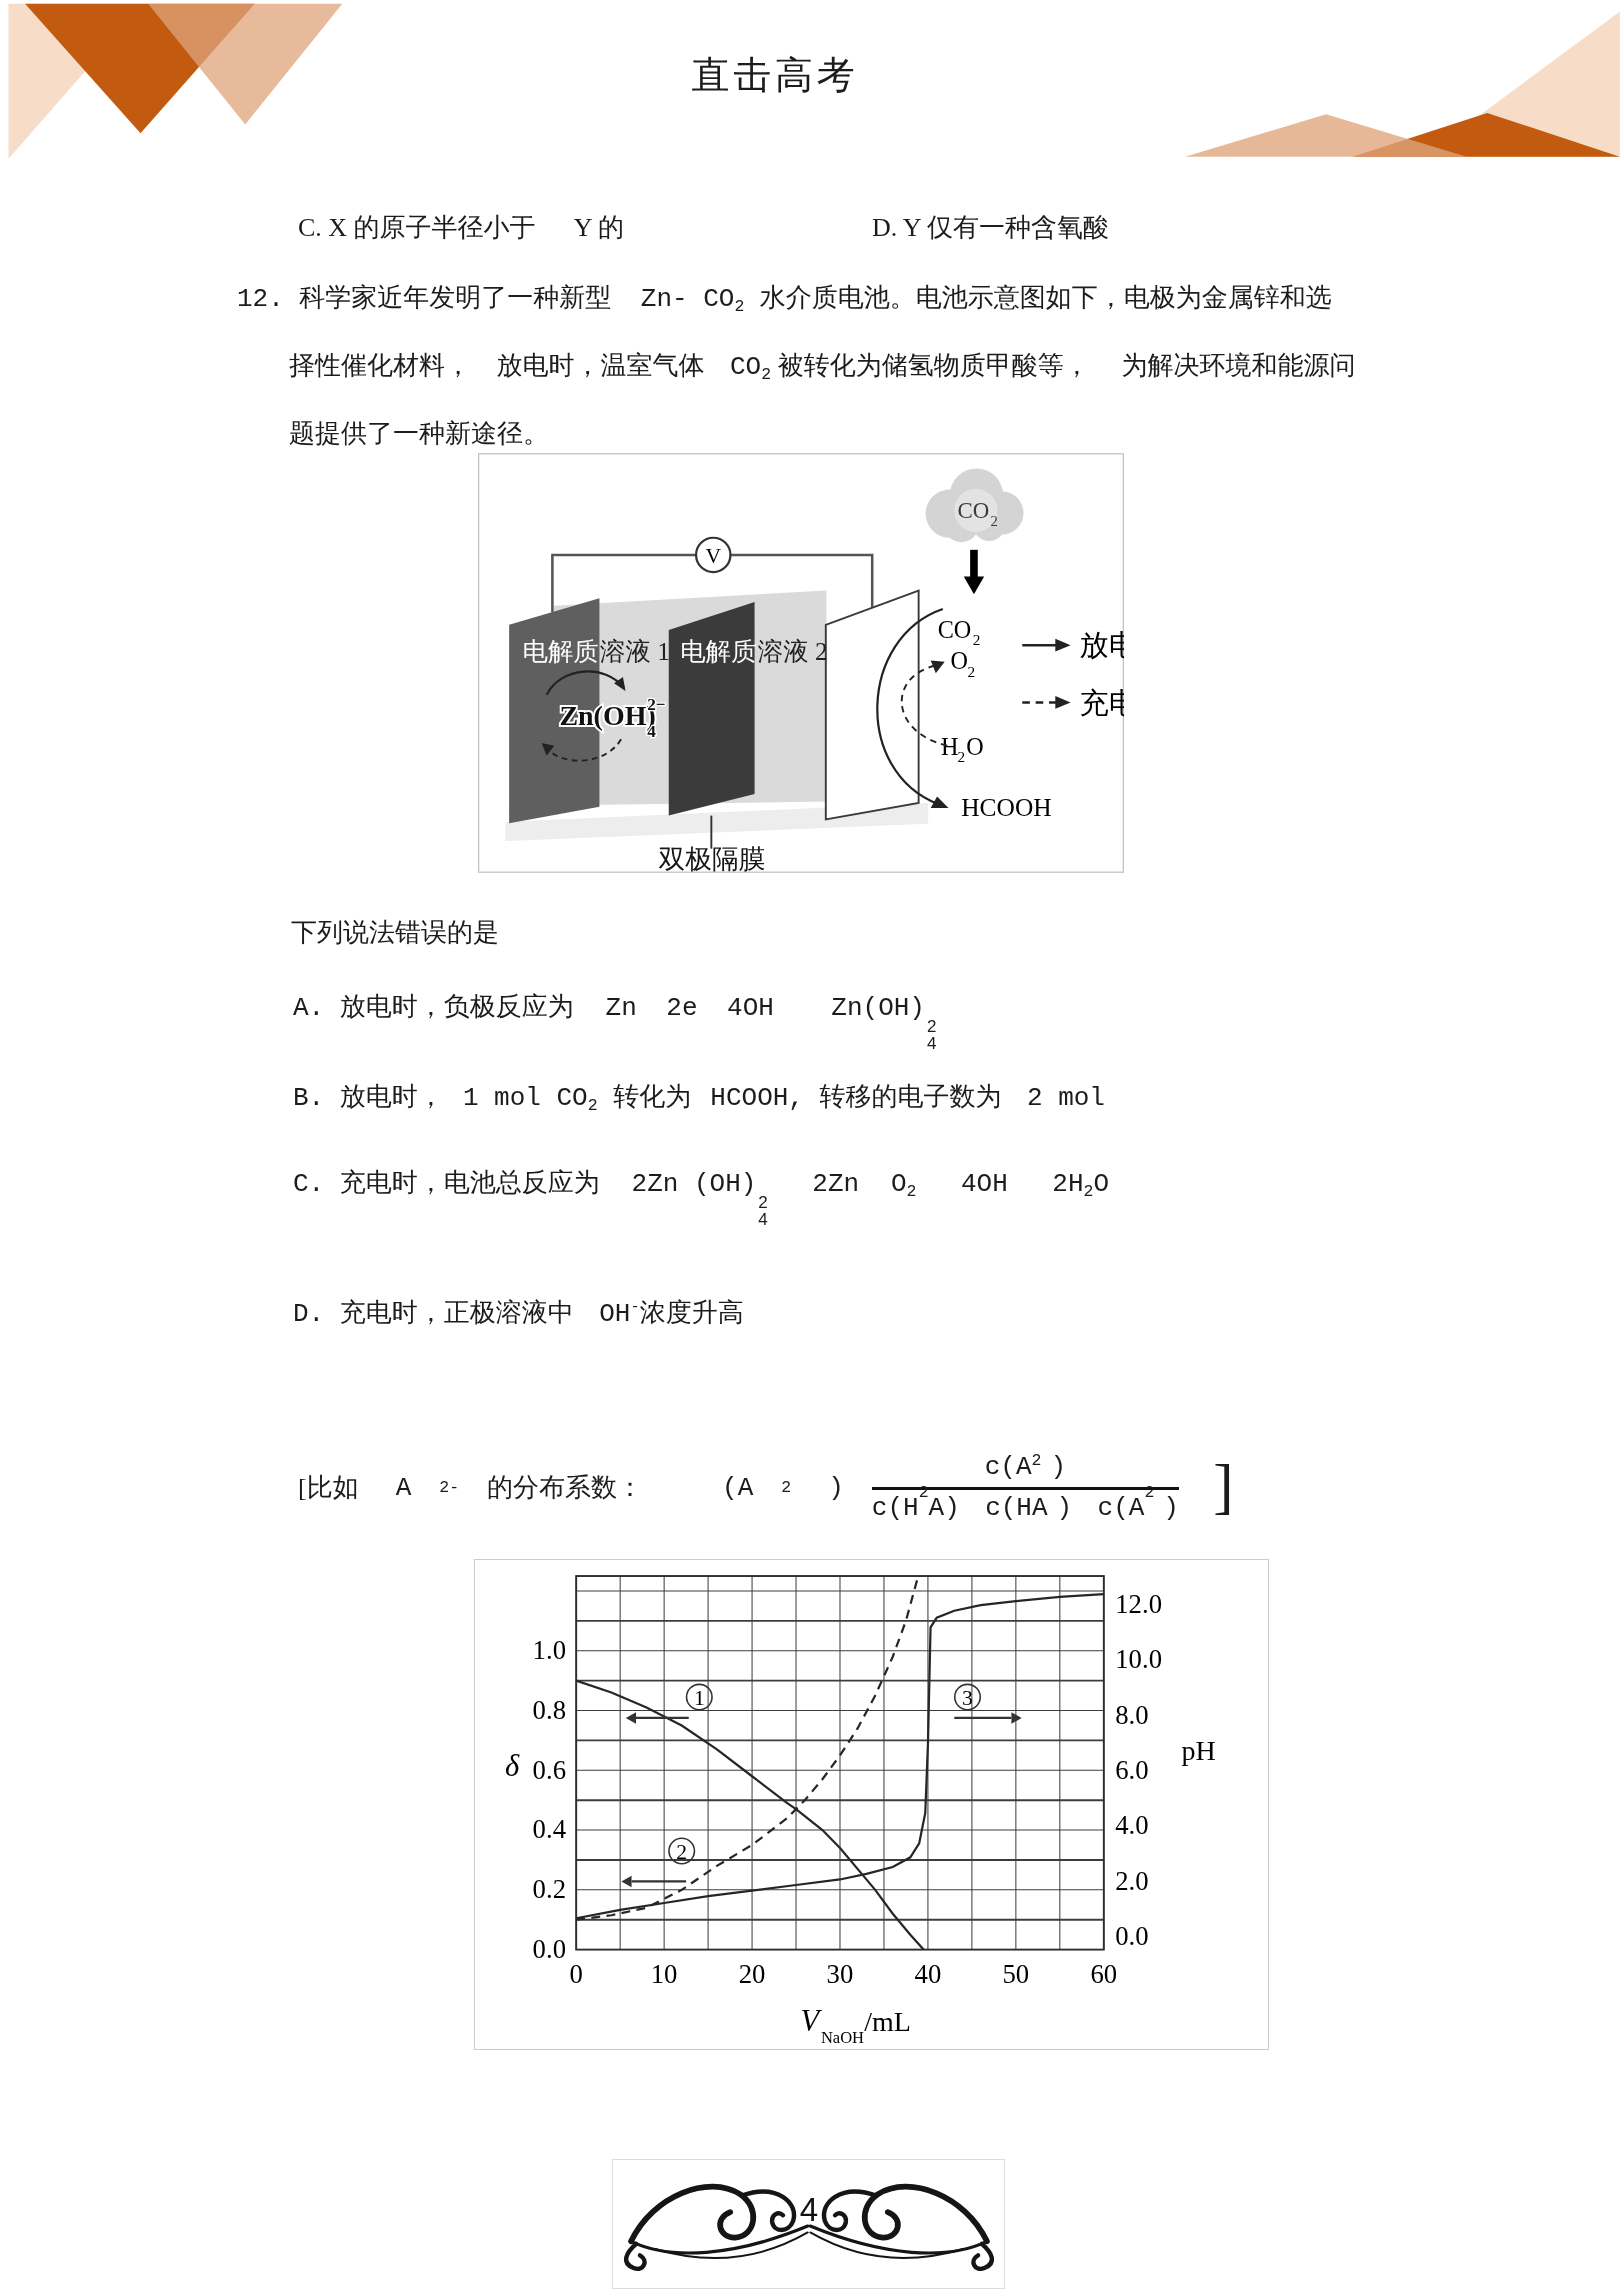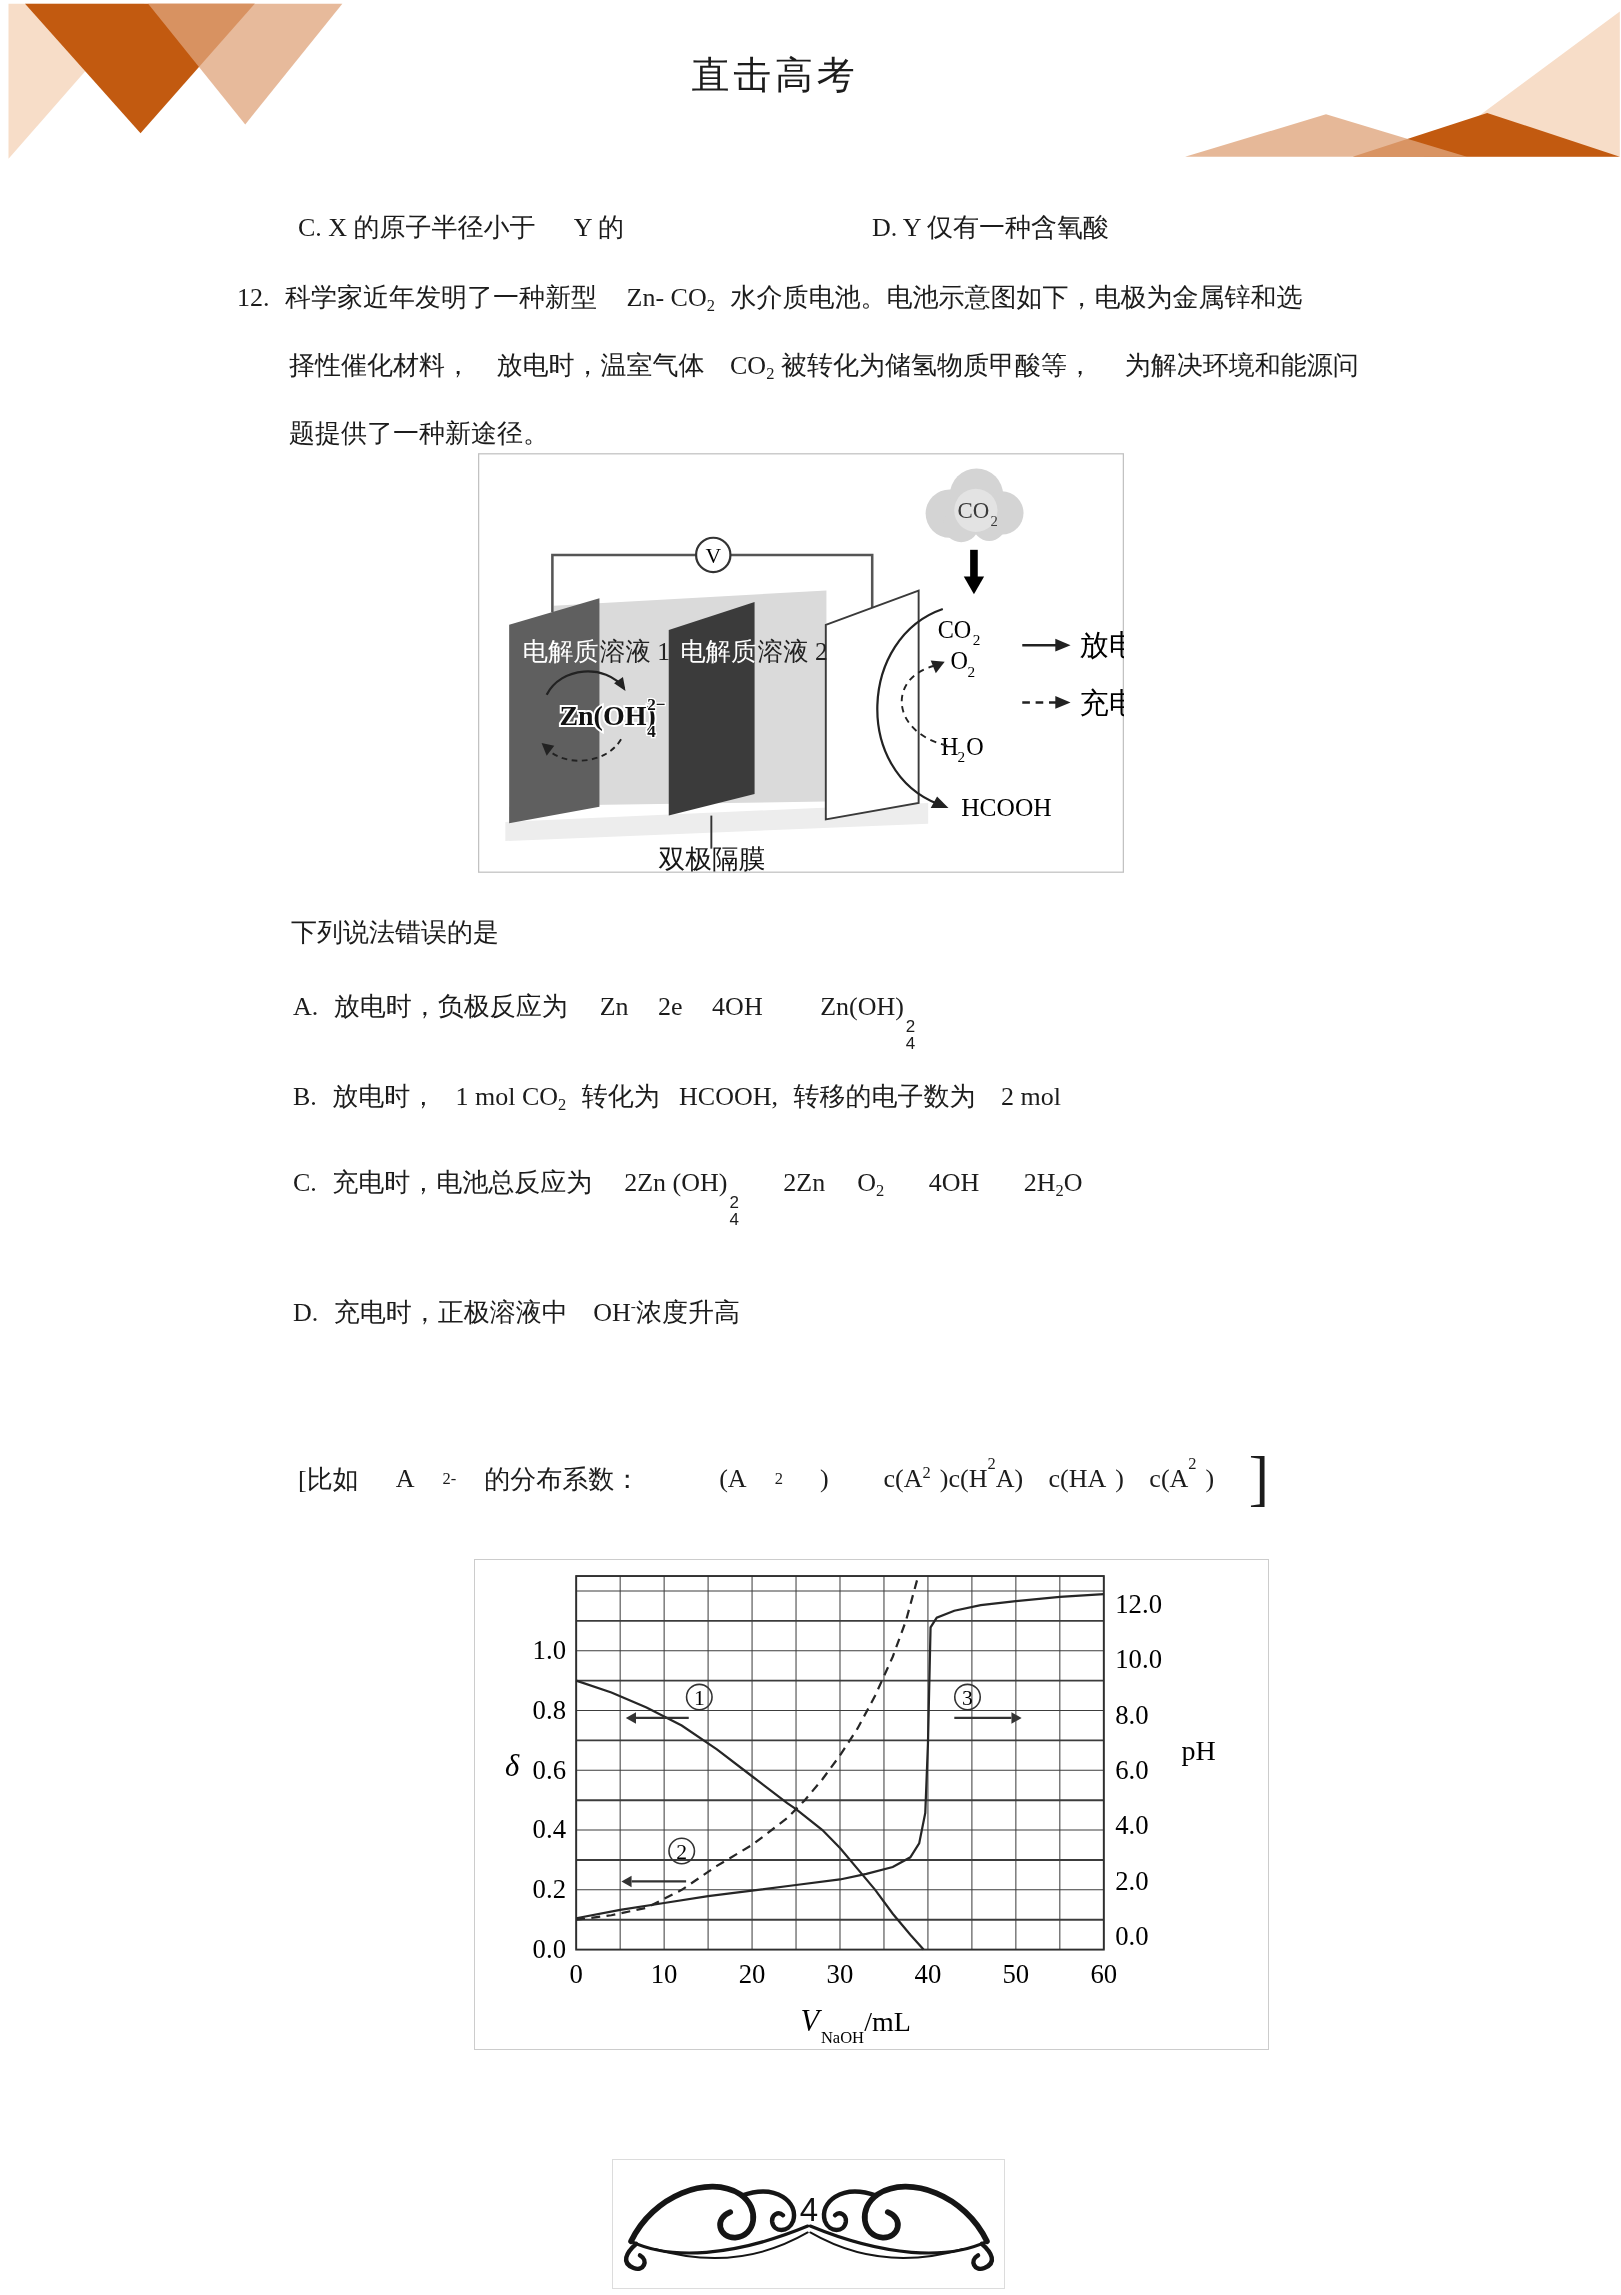--- a/index.html
+++ b/index.html
@@ -1,34 +1,34 @@
 <!DOCTYPE html>
 <html style="font-size:10.2px"><head>
 <meta charset="utf-8">
 <style>
   html,body{margin:0;padding:0;background:#888;}
   #page{position:relative;width:1622px;height:2295px;background:#ffffff;overflow:hidden;
         font-family:"Liberation Serif","DejaVu Serif",serif;color:#1c1c1c;}
   .tri{position:absolute;top:0;left:0;width:1622px;height:165px;}
   .line{position:absolute;font-size:26px;line-height:1.3;white-space:nowrap;}
-  .sans{font-family:Liberation Serif, serif;}
+  .sans{font-family:Liberation Mono, monospace;}
   sub{font-size:16.5px;vertical-align:-5.1px;line-height:0;}
   sup{font-size:16.5px;vertical-align:9px;line-height:0;}
   .supsm{font-size:15.3px;vertical-align:10.2px;line-height:0;}
   .stack{display:inline-flex;flex-direction:column;align-items:flex-start;vertical-align:-16.5px;
          font-size:17px;line-height:1.0;margin-left:1.9px;font-family:"Liberation Sans",sans-serif;}
   .ml14{margin-left:9px}.ml20{margin-left:12.7px}.ml30{margin-left:19px}.ml36{margin-left:23px}
   .ml40{margin-left:25.4px}.ml60{margin-left:38px}.ml80{margin-left:51px}
   #page-title{position:absolute;top:50px;left:775px;transform:translateX(-50%);
         font-size:38px;letter-spacing:3.8px;font-weight:400;}
   #diagram-box{position:absolute;left:478px;top:453px;width:646px;height:420px;}
   #chart-box{position:absolute;left:474px;top:1559px;width:795px;height:491px;
         border:1.3px solid #cccccc;background:#fff;box-sizing:border-box;}
   #formula-row{position:absolute;left:298px;top:1452px;display:flex;align-items:center;font-size:26px;gap:28px;}
-  .frac{display:inline-flex;align-items:center;margin-left:27px;}
+  .frac{display:inline-flex;flex-direction:column;align-items:center;}
   .frac .bar{height:2.5px;background:#111;align-self:stretch;margin:5.1px 0 3.8px 0;}
   .frac .den{display:flex;}
   .bigbracket{font-size:61px;font-weight:300;line-height:0.9;margin-left:6.4px;}
   #footer-flourish{position:absolute;left:612px;top:2159px;width:393px;height:130px;
         border:0.6px solid #dcdcdc;box-sizing:border-box;}
 </style>
 </head>
 <body>
 
 <div id="page">

